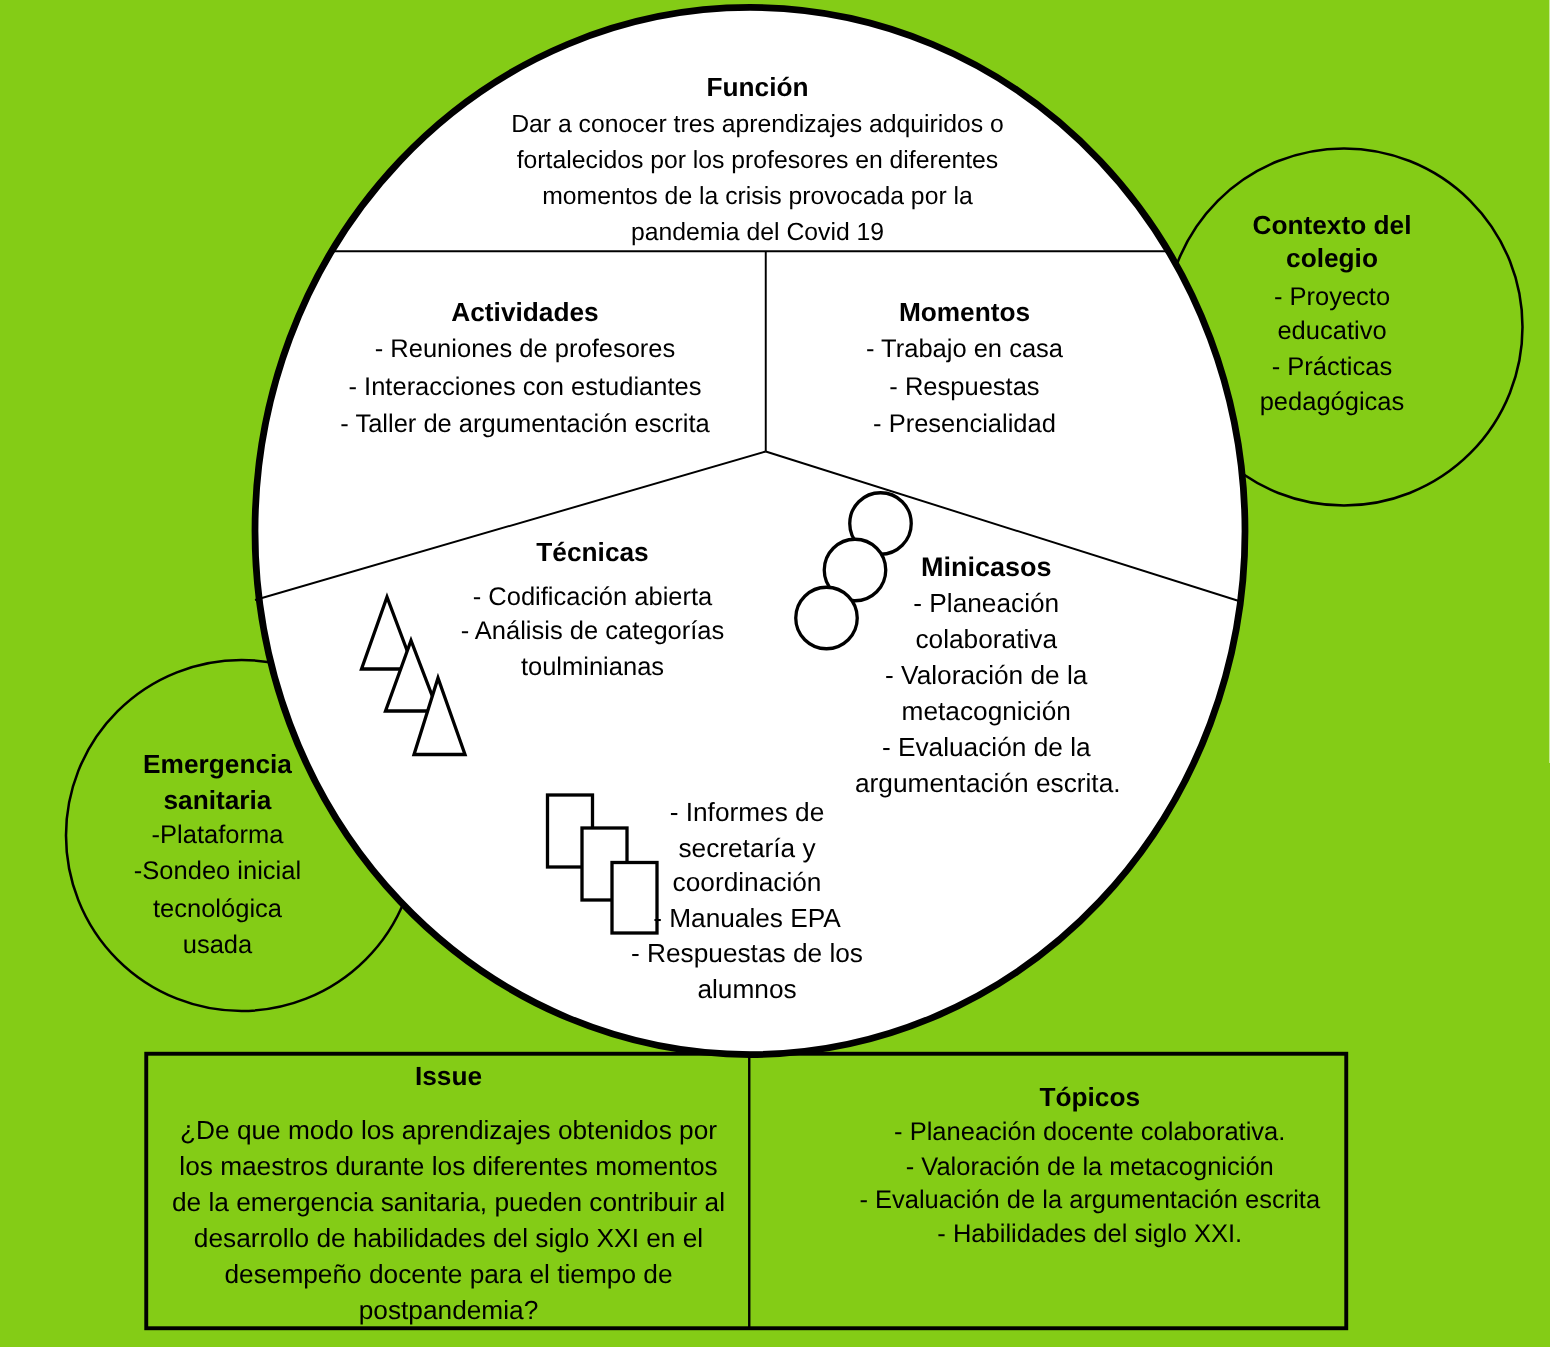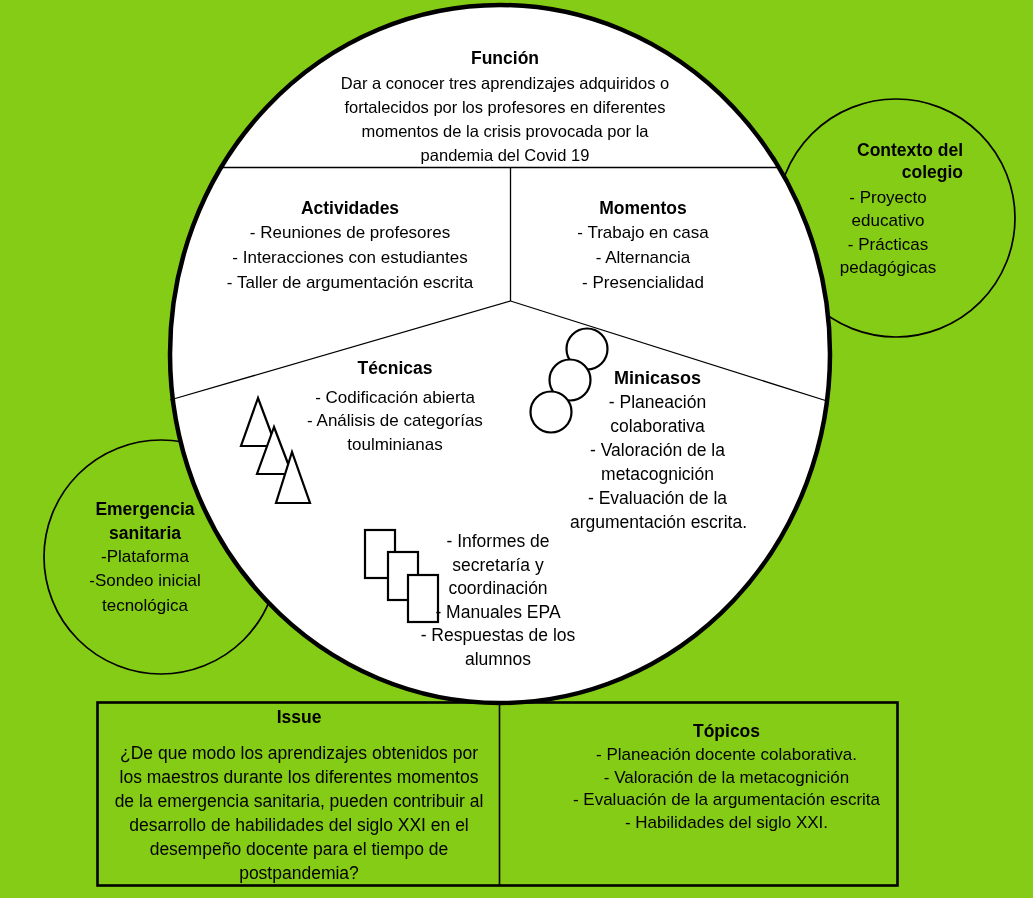--- a/index.html
+++ b/index.html
@@ -23,21 +23,21 @@
   #b-minicasos{left:570px;top:366px;width:175px;}
   #b-minicasos .t{font-size:18px;line-height:24px;}
   #b-minicasos .body{font-size:17.5px;line-height:24px;}
   #b-documentos{left:413px;top:530px;width:170px;}
   #b-documentos .t{font-size:18px;line-height:23px;}
   #b-documentos .body{font-size:17.5px;line-height:23.6px;}
   #b-emergencia{left:60px;top:497px;width:170px;}
   #b-emergencia .t{font-size:17.5px;line-height:24px;}
   #b-emergencia .body{font-size:17px;line-height:24.4px;}
   #b-contexto{left:813px;top:139px;width:150px;}
-  #b-contexto .t{font-size:17.5px;line-height:22px;text-align:right;}
+  #b-contexto .t{font-size:17.5px;line-height:22px;}
   #b-contexto .body{margin-top:3px;font-size:17px;line-height:23.4px;}
   #b-issue{left:101px;top:707px;width:396px;}
   #b-issue .t{font-size:17.5px;line-height:20px;}
   #b-issue .body{margin-top:14px;font-size:17.5px;line-height:24px;}
   #b-topicos{left:502px;top:721px;width:449px;}
   #b-topicos .t{font-size:17.5px;line-height:20px;}
   #b-topicos .body{margin-top:3px;font-size:17px;line-height:22.6px;}
 </style>
 </head>
 <body>
@@ -98,21 +98,21 @@
       <div class="line">- Reuniones de profesores</div>
       <div class="line">- Interacciones con estudiantes</div>
       <div class="line">- Taller de argumentación escrita</div>
     </div>
   </div>
 
   <div class="tb" id="b-momentos">
     <div class="t">Momentos</div>
     <div class="body">
       <div class="line">- Trabajo en casa</div>
-      <div class="line">- Alternancia</div>
+      <div class="line">- Respuestas</div>
       <div class="line">- Presencialidad</div>
     </div>
   </div>
 
   <div class="tb" id="b-tecnicas">
     <div class="t">Técnicas</div>
     <div class="body">
       <div class="line">- Codificación abierta</div>
       <div class="line">- Análisis de categorías</div>
       <div class="line">toulminianas</div>
@@ -144,20 +144,21 @@
 
   <div class="tb" id="b-emergencia">
     <div class="t">
       <div class="line">Emergencia</div>
       <div class="line">sanitaria</div>
     </div>
     <div class="body">
       <div class="line">-Plataforma</div>
       <div class="line">-Sondeo inicial</div>
       <div class="line">tecnológica</div>
+      <div class="line">usada</div>
     </div>
   </div>
 
   <div class="tb" id="b-contexto">
     <div class="t">
       <div class="line">Contexto del</div>
       <div class="line">colegio</div>
     </div>
     <div class="body">
       <div class="line">- Proyecto</div>

